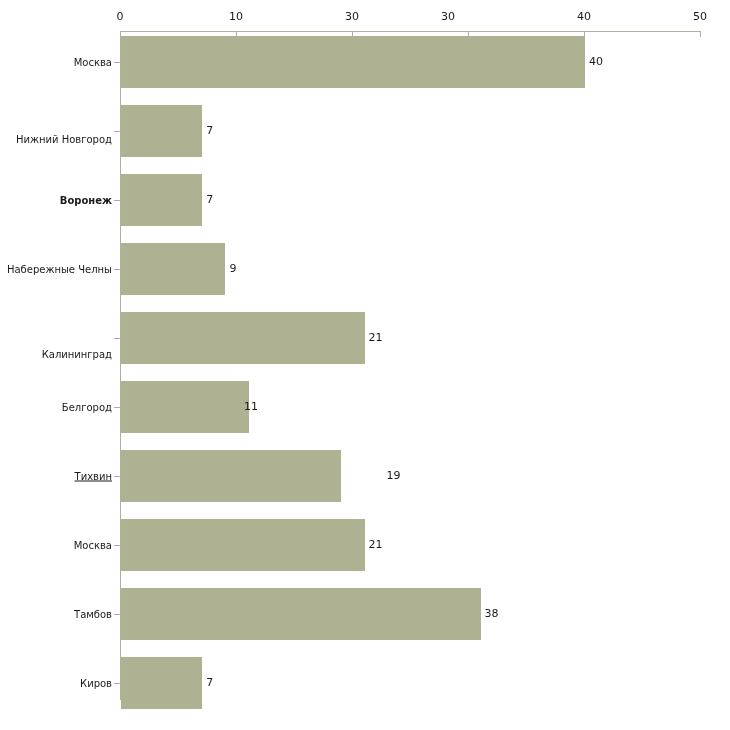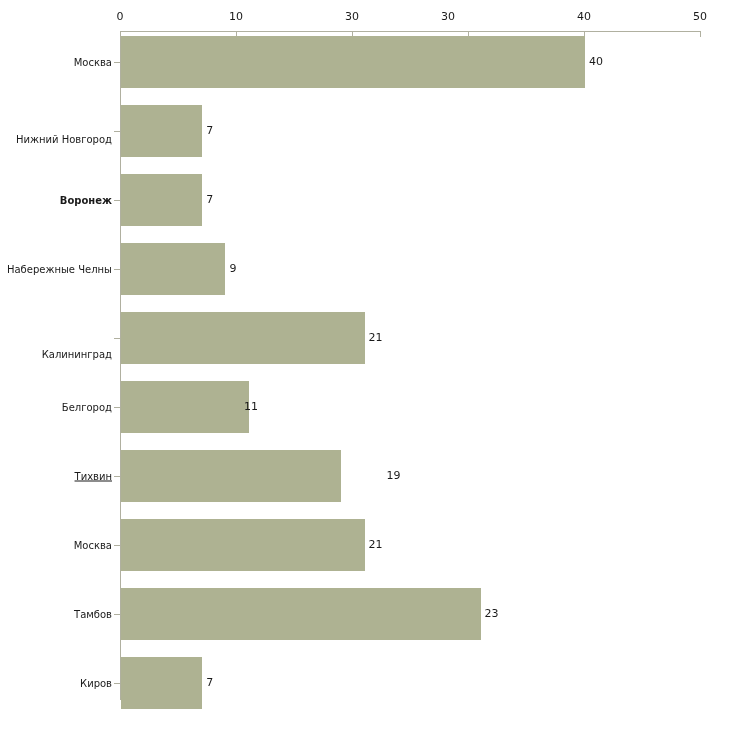--- a/index.html
+++ b/index.html
@@ -164,21 +164,21 @@
       <div>
         <div class="bar" title="Липецк: 21" style="top: 519px; width: 243.6px; background: rgb(174, 178, 146);"></div>
         <div class="ytick" style="top: 545px;"></div>
         <div class="cat-label" style="top: 545px;">Москва</div>
         <div class="bar-value" style="top: 545px; left: 368.6px;">21</div>
       </div>
       <div>
         <div class="bar" title="Тамбов: 31" style="top: 588px; width: 359.6px; background: rgb(174, 178, 146);"></div>
         <div class="ytick" style="top: 614px;"></div>
         <div class="cat-label" style="top: 614px; margin-left: 24px;">Тамбов</div>
-        <div class="bar-value" style="top: 614px; left: 484.6px;">23</div>
+        <div class="bar-value" style="top: 614px; left: 484.6px;">38</div>
       </div>
       <div>
         <div class="bar" title="Киров: 7" style="top: 657px; width: 81.2px; background: rgb(174, 178, 146);"></div>
         <div class="ytick" style="top: 683px;"></div>
         <div class="cat-label" style="top: 683px; padding-left: 41px;">Киров</div>
         <div class="bar-value" style="top: 683px; left: 206.2px;">7</div>
       </div>
     </div>
 
 </div>

